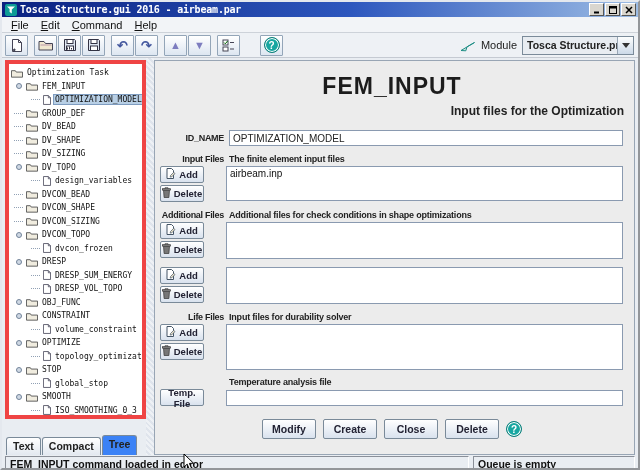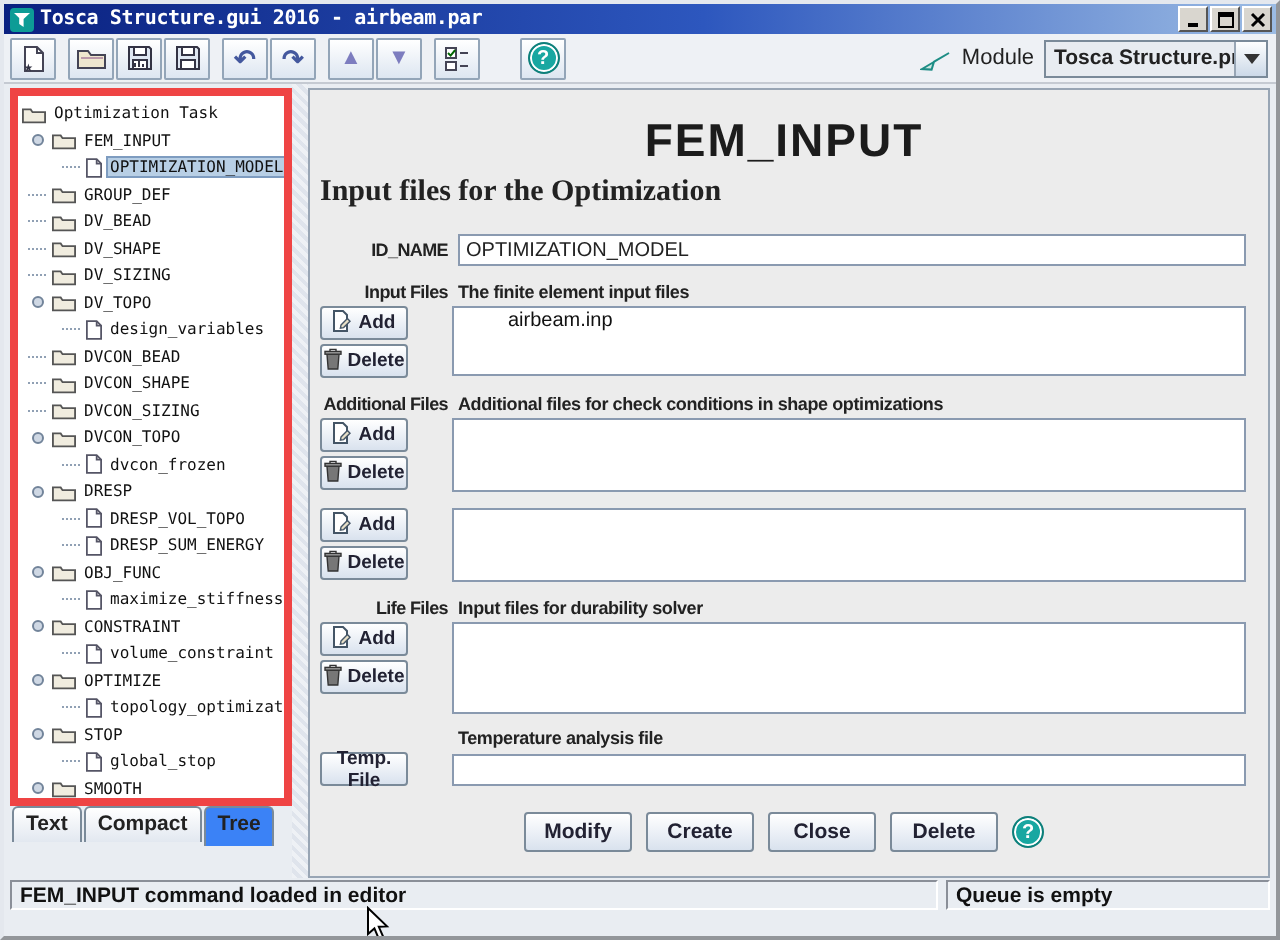--- a/index.html
+++ b/index.html
@@ -57,51 +57,51 @@
   .tree-row { display:flex; align-items:center; height:13.5px; white-space:nowrap;
               font-family:"DejaVu Sans Mono", monospace; font-size:8px; color:#111; }
   .tree-row .indent { width:17px; flex:none; }
   .slot { width:15px; flex:none; display:flex; align-items:center; justify-content:center; }
   .knob { width:6px; height:6px; border:1px solid #72849a; border-radius:50%; background:#cfd8e4; }
   .dash { width:9px; border-top:1px dotted #90a0b4; }
   .ticon { flex:none; display:flex; margin-right:3px; }
   .tlabel { padding:0 1px; }
   .tlabel.sel { background:#b8cfe5; box-shadow:0 0 0 1px #7e9cc0; }
 
-  .tabs { height:36px; display:flex; align-items:flex-start; padding-left:1px; }
+  .tabs { height:36px; display:flex; align-items:flex-end; padding-left:1px; }
   .tab { font-size:10.5px; font-weight:bold; color:#222; padding:2px 6px 3px 6px;
          border:1px solid #7a8a99; border-bottom:none; border-radius:3px 3px 0 0;
          background:linear-gradient(#ffffff,#e2e8f0); margin-right:1px; }
   .tab.sel { background:#3b82f6; padding-bottom:5px; }
 
   .splitter { width:8px; background:repeating-linear-gradient(45deg,#eef1f5 0 2px,#dfe4ec 2px 4px); }
 
   .main-panel { flex:1; background:#ececec; border:1px solid #98a5b4; margin:2px 3px 0 0;
                 padding:4px 10px 0 5px; overflow:hidden; }
   .form-title { text-align:center; font-size:23px; font-weight:bold; color:#1c1c1c;
                 margin-top:8px; letter-spacing:1px; }
-  .form-subtitle { text-align:left; font-size:15px; font-weight:bold; color:#222; margin-top:4px;font-family:Liberation Serif, serif; }
+  .form-subtitle { text-align:right; font-size:12px; font-weight:bold; color:#222; margin-top:4px; }
   .frow { display:flex; align-items:center; }
   .lbl { width:64px; flex:none; margin-right:5px; display:flex; justify-content:flex-end;
          font-size:9px; font-weight:bold; color:#222; white-space:nowrap; letter-spacing:-0.3px;text-align:center; }
   .desc { font-size:9px; font-weight:bold; color:#222; white-space:nowrap; letter-spacing:-0.2px; }
   .id-row { margin-top:12px; }
   .txt { flex:1; height:16px; border:1px solid #8a9ab0; background:#fff; font-size:10px;
          color:#222; padding:0 3px; font-family:"Liberation Sans", sans-serif; margin-right:1px; }
   .section { margin-top:8px; }
   .desc-row { margin-bottom:2px; align-items:flex-end; }
   .body-row { align-items:flex-start; }
   .btn-col { width:44px; flex:none; margin-right:22px; display:flex; flex-direction:column; gap:2px; }
   .side-btn { height:17px; font-size:9.5px; font-weight:bold; color:#223;
               border:1px solid #7a8a99; border-radius:2px;
               background:linear-gradient(#ffffff,#d9e2ee); display:flex; align-items:center;
               justify-content:center; gap:3px; font-family:"Liberation Sans", sans-serif; }
   .listbox { flex:1; background:#fff; border:1px solid #8a9ab0; overflow:hidden;
              padding:1px 3px; margin-right:1px; }
-  .list-item { font-size:10px; color:#111;margin-left:24px; }
+  .list-item { font-size:10px; color:#111; }
   .temp-desc { margin-top:7px; margin-bottom:2px; }
   .temp-row .btn-col { margin-top:0; }
   .actions { margin-top:13px; display:flex; justify-content:center; align-items:center; gap:7px; }
   .action-btn { width:54px; height:20px; font-size:10.5px; font-weight:bold; color:#223;
                 border:1px solid #7a8a99; border-radius:2px;
                 background:linear-gradient(#ffffff,#d9e2ee);
                 font-family:"Liberation Sans", sans-serif; }
 
   
   .statusbar { height:17px; display:flex; gap:4px; padding:1px 3px; background:#e9edf2; }
@@ -139,20 +139,26 @@
           </svg>
         </span>
       <span class="wbtn">
           <svg width="8" height="8" viewBox="0 0 8 8">
             <path d="M1 1 L7 7 M7 1 L1 7" stroke="#000" stroke-width="1.5"></path>
           </svg>
         </span>
     </span>
   </div>
 
+  <div class="menubar">
+      <span class="menu-item"><u>F</u>ile</span>
+      <span class="menu-item"><u>E</u>dit</span>
+      <span class="menu-item"><u>C</u>ommand</span>
+      <span class="menu-item"><u>H</u>elp</span>
+    </div>
 
   <div class="toolbar">
     <span class="tgroup">
       <span class="tbtn">
         <svg width="15" height="15" viewBox="0 0 15 15">
             <path d="M3.5 1.5 h6 l3 3 v9 h-9 z" fill="#fff" stroke="#445"></path>
             <path d="M9.5 1.5 v3 h3" fill="none" stroke="#445"></path>
             <path d="M3.9 13.6 l1.3-0.9 1.3 0.9 -0.45-1.5 1.15-0.9 -1.55 0 -0.45-1.4 -0.45 1.4 -1.55 0 1.15 0.9 z" fill="#334"></path>
           </svg>
       </span>
@@ -399,58 +405,45 @@
             <span class="indent"></span>
             <span class="slot">
               <span class="dash"></span>
             </span>
             <span class="ticon">
               <svg width="8" height="10" viewBox="0 0 9 11">
                 <path d="M0.5 0.5 h5.5 l2.5 2.5 v7.5 h-8 z" fill="#fff" stroke="#556"></path>
                 <path d="M6 0.5 v2.5 h2.5" fill="none" stroke="#556"></path>
               </svg>
             </span>
+            <span class="tlabel">DRESP_SUM_ENERGY</span>
+          </div>
+          <div class="tree-row">
+            <span class="indent"></span>
+            <span class="slot">
+              <span class="dash"></span>
+            </span>
+            <span class="ticon">
+              <svg width="8" height="10" viewBox="0 0 9 11">
+                <path d="M0.5 0.5 h5.5 l2.5 2.5 v7.5 h-8 z" fill="#fff" stroke="#556"></path>
+                <path d="M6 0.5 v2.5 h2.5" fill="none" stroke="#556"></path>
+              </svg>
+            </span>
             <span class="tlabel">DRESP_VOL_TOPO</span>
           </div>
           <div class="tree-row">
-            <span class="indent"></span>
-            <span class="slot">
-              <span class="dash"></span>
-            </span>
-            <span class="ticon">
-              <svg width="8" height="10" viewBox="0 0 9 11">
-                <path d="M0.5 0.5 h5.5 l2.5 2.5 v7.5 h-8 z" fill="#fff" stroke="#556"></path>
-                <path d="M6 0.5 v2.5 h2.5" fill="none" stroke="#556"></path>
-              </svg>
-            </span>
-            <span class="tlabel">DRESP_SUM_ENERGY</span>
-          </div>
-          <div class="tree-row">
             <span class="slot">
               <span class="knob"></span>
             </span>
             <span class="ticon">
               <svg width="12" height="10" viewBox="0 0 13 10">
                 <path d="M0.5 2.5 h4.2 l1 1.5 h6.8 v5.5 h-12 z" fill="#f0ecdf" stroke="#555"></path>
               </svg>
             </span>
             <span class="tlabel">OBJ_FUNC</span>
-          </div>
-          <div class="tree-row">
-            <span class="indent"></span>
-            <span class="slot">
-              <span class="dash"></span>
-            </span>
-            <span class="ticon">
-              <svg width="8" height="10" viewBox="0 0 9 11">
-                <path d="M0.5 0.5 h5.5 l2.5 2.5 v7.5 h-8 z" fill="#fff" stroke="#556"></path>
-                <path d="M6 0.5 v2.5 h2.5" fill="none" stroke="#556"></path>
-              </svg>
-            </span>
-            <span class="tlabel">maximize_stiffness</span>
           </div>
           <div class="tree-row">
             <span class="slot">
               <span class="knob"></span>
             </span>
             <span class="ticon">
               <svg width="12" height="10" viewBox="0 0 13 10">
                 <path d="M0.5 2.5 h4.2 l1 1.5 h6.8 v5.5 h-12 z" fill="#f0ecdf" stroke="#555"></path>
               </svg>
             </span>

